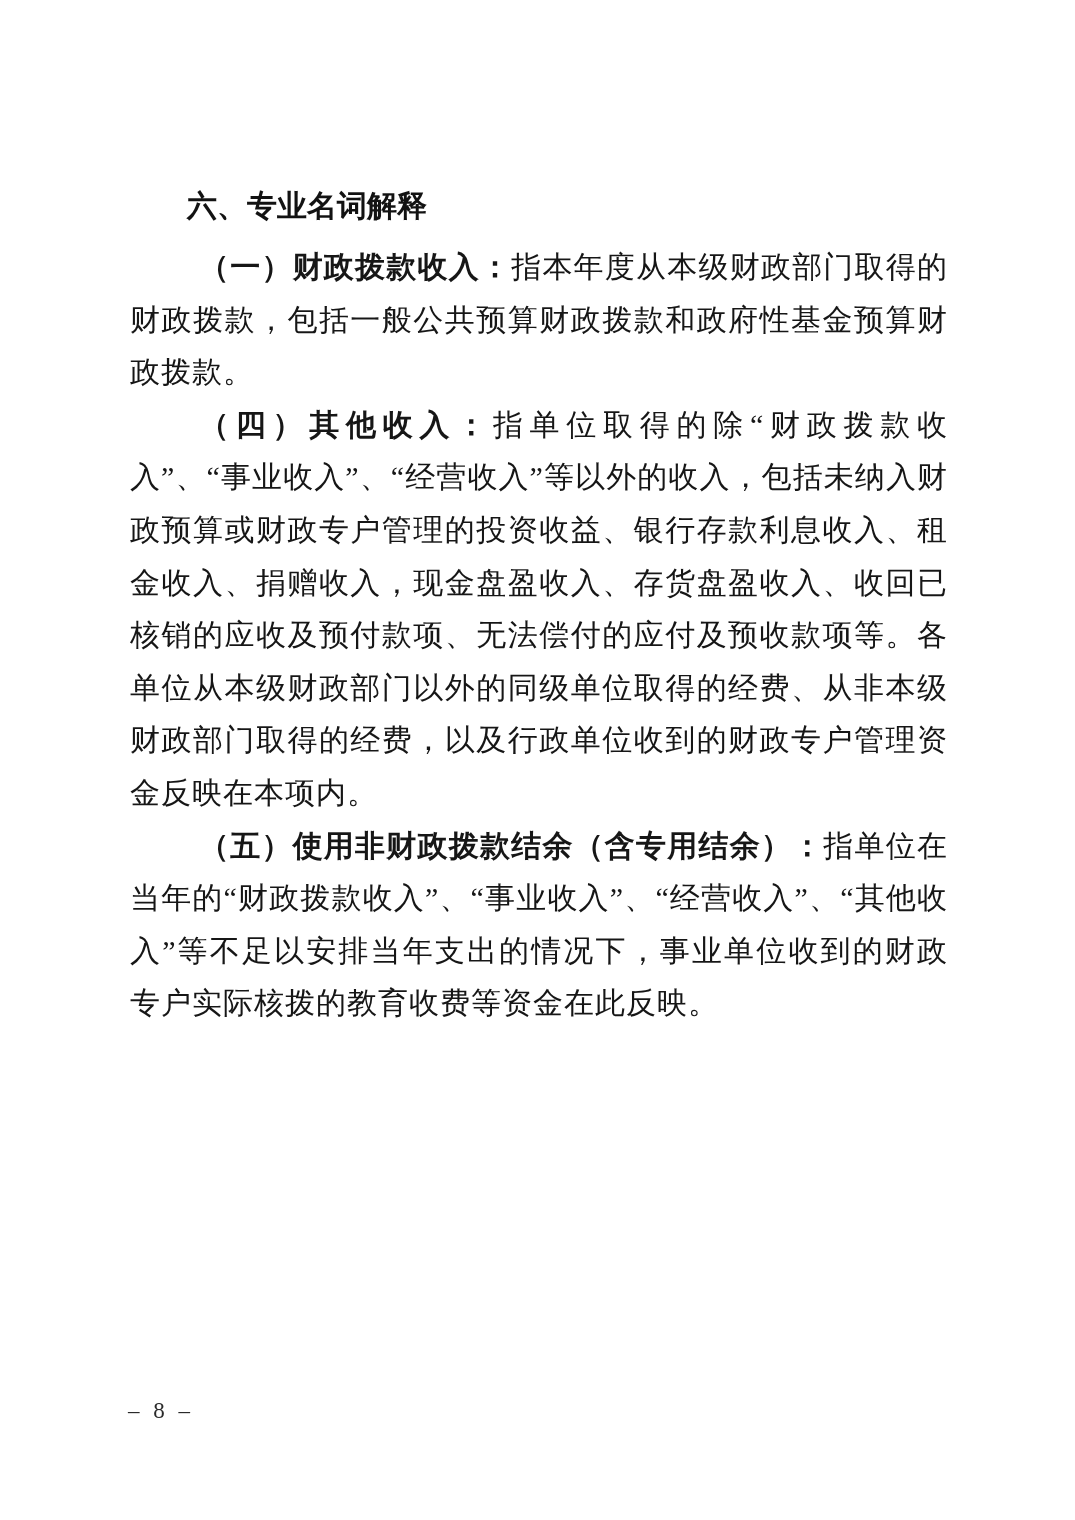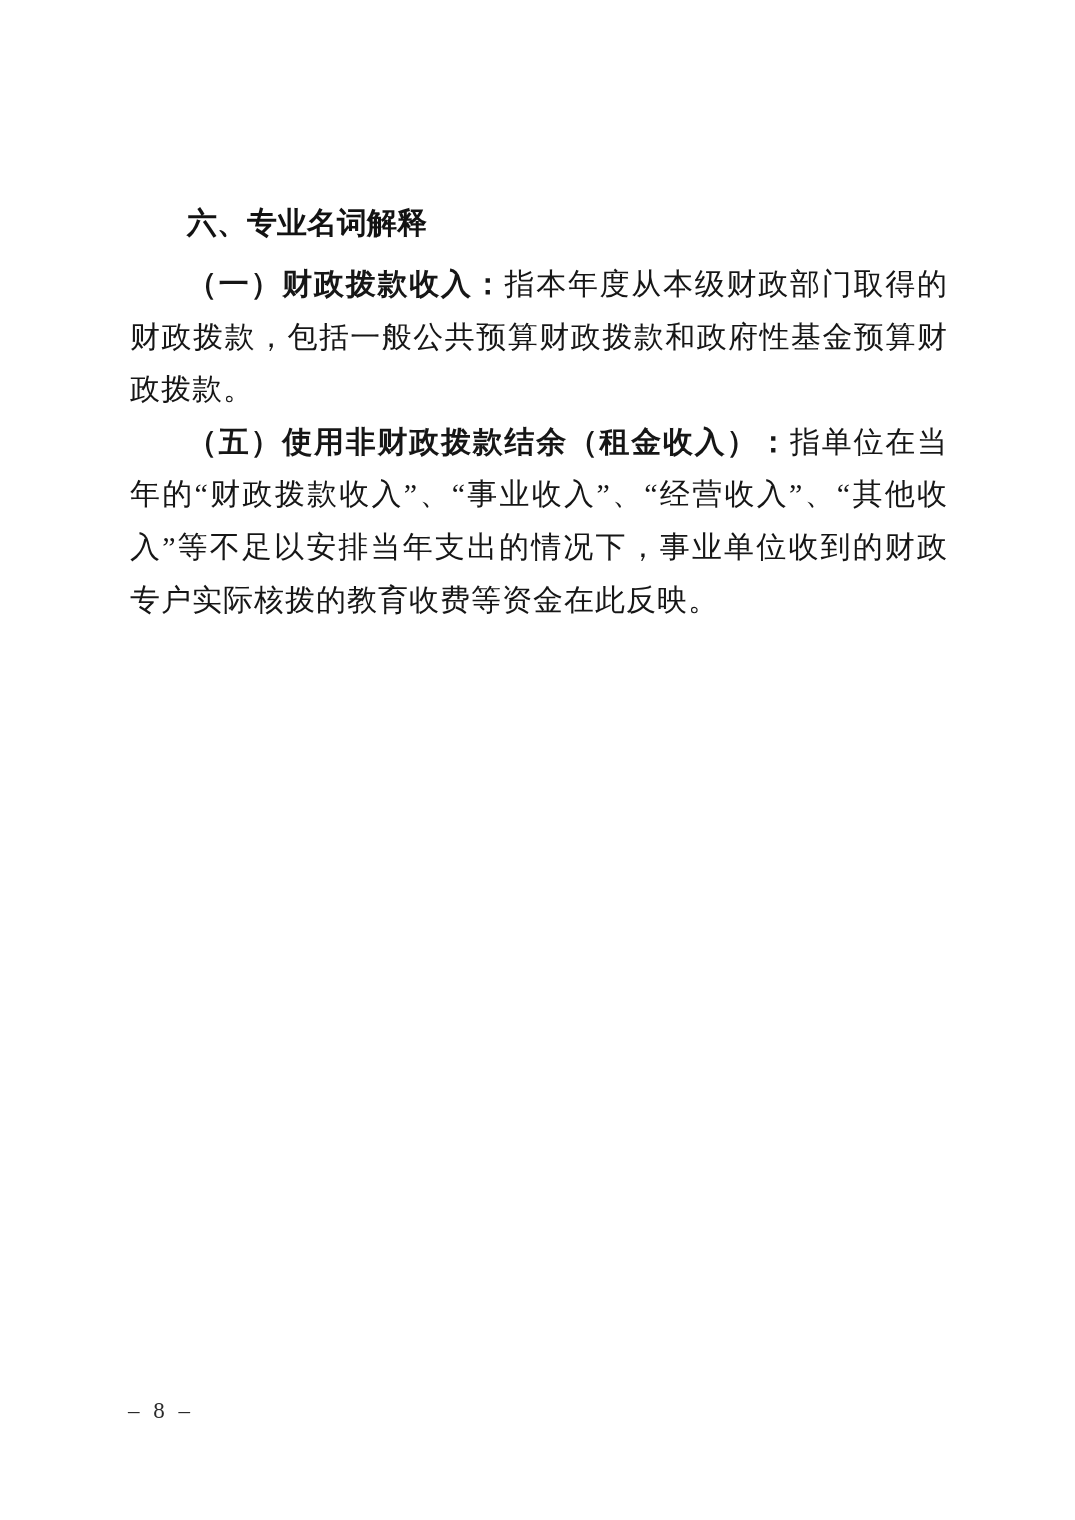--- a/index.html
+++ b/index.html
@@ -17,53 +17,54 @@
     position: absolute;
     left: 130px;
     top: 184px;
     width: 818px;
   }
   .heading {
     font-family: "DejaVu Sans", "Liberation Sans", sans-serif;
     font-size: 30px;
     font-weight: bold;
     line-height: 42px;
-    margin: 18px 0 14px 0;
+    margin: 1px 0 14px 0;
     padding-left: 57px;
     color: #121212;
   }
   .para {
     margin: 0;
     font-size: 30px;
     line-height: 52.6px;
     text-align: justify;
     text-justify: inter-character;
     text-indent: 57px;
     letter-spacing: 1px;
     color: #161616;
   }
-  .term { font-weight: bold; }
+  .term { font-weight: bold; margin-left: 12px; }
   .page-number {
     position: absolute;
     left: 128px;
     top: 1398px;
     font-size: 23px;
     letter-spacing: 4px;
     color: #2a2a2a;
     font-family: "Liberation Serif", "DejaVu Serif", serif;
   }
 </style>
 </head>
 <body>
 
 <div class="content">
   <h1 class="heading">六、专业名词解释</h1>
 
   <p class="para"><span class="term">（一）财政拨款收入：</span><span>指本年度从本级财政部门取得的财政拨款，包括一般公共预算财政拨款和政府性基金预算财政拨款。</span></p>
 
 
 
+  <p class="para"><span class="term">（四）其他收入：</span><span>指单位取得的除“财政拨款收入”、“事业收入”、“经营收入”等以外的收入，包括未纳入财政预算或财政专户管理的投资收益、银行存款利息收入、租金收入、捐赠收入，现金盘盈收入、存货盘盈收入、收回已核销的应收及预付款项、无法偿付的应付及预收款项等。各单位从本级财政部门以外的同级单位取得的经费、从非本级财政部门取得的经费，以及行政单位收到的财政专户管理资金反映在本项内。</span></p>
 
-  <p class="para"><span class="term">（五）使用非财政拨款结余（租金收入）：</span><span>指单位在当年的“财政拨款收入”、“事业收入”、“经营收入”、“其他收入”等不足以安排当年支出的情况下，事业单位收到的财政专户实际核拨的教育收费等资金在此反映。</span></p>
+  <p class="para"><span class="term">（五）使用非财政拨款结余（含专用结余）：</span><span>指单位在当年的“财政拨款收入”、“事业收入”、“经营收入”、“其他收入”等不足以安排当年支出的情况下，事业单位收到的财政专户实际核拨的教育收费等资金在此反映。</span></p>
 
 </div>
 
 <div class="page-number">– 8 –</div>
 
 </body></html>

